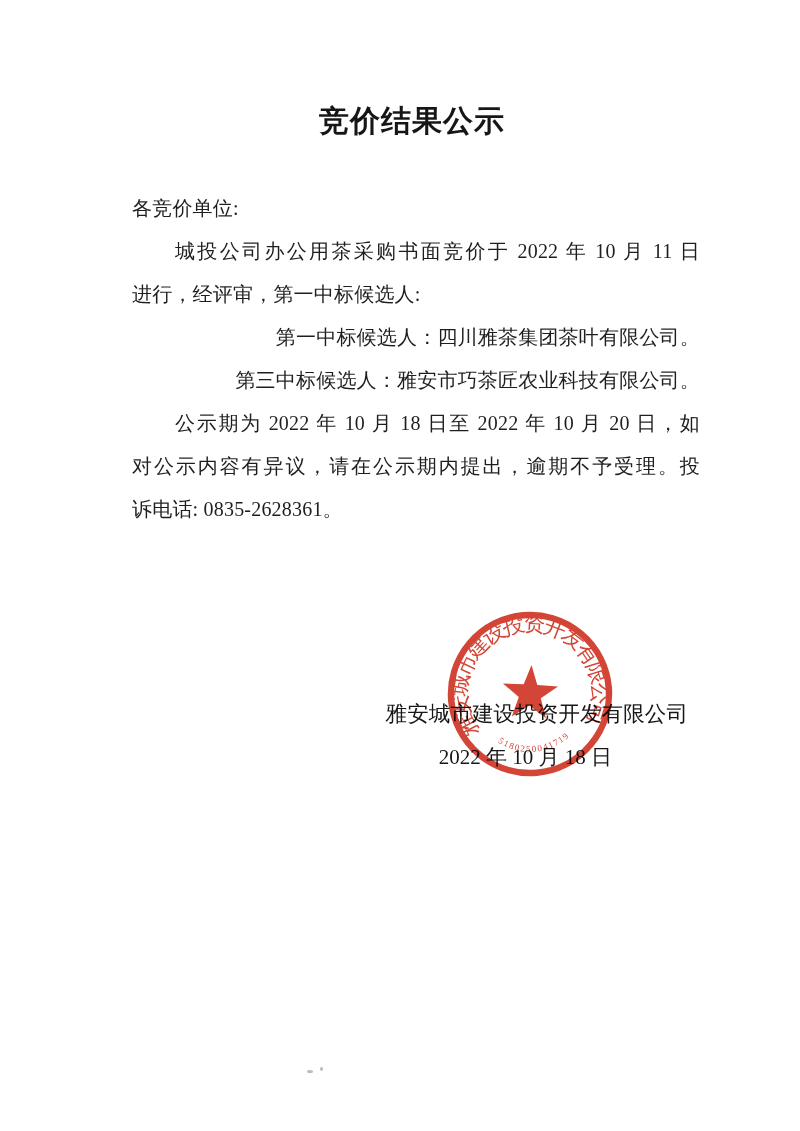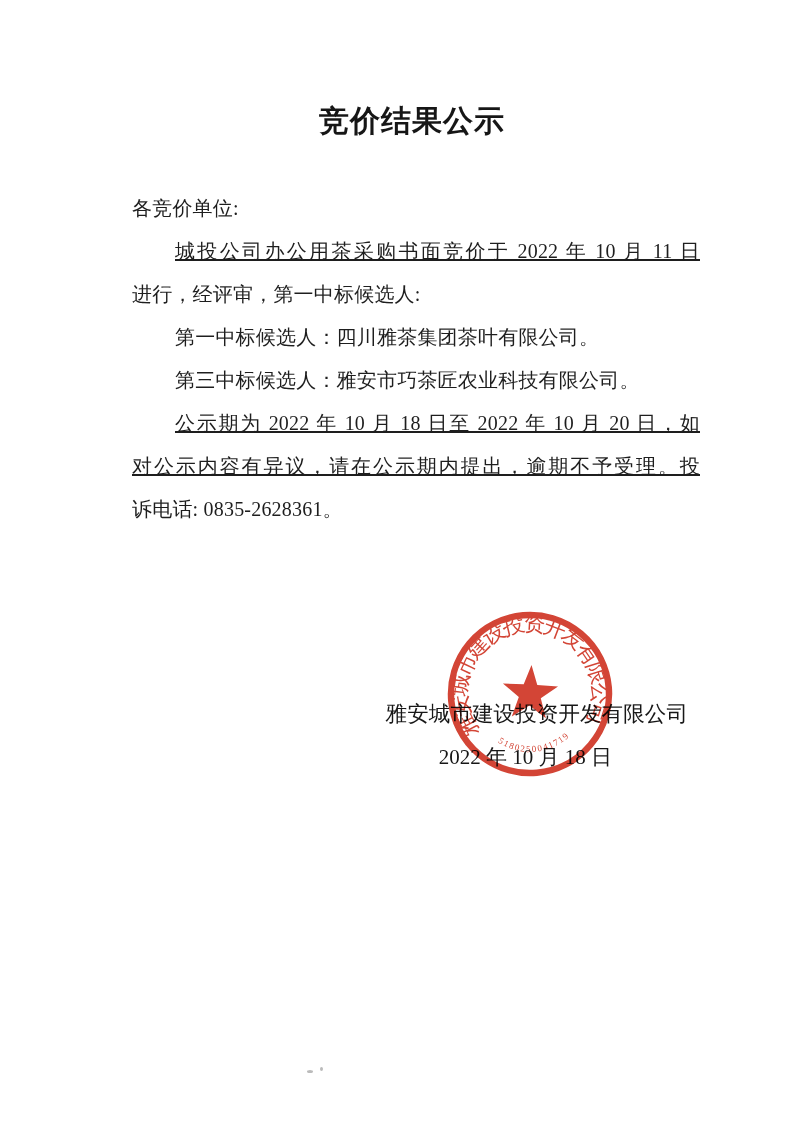--- a/index.html
+++ b/index.html
@@ -30,25 +30,24 @@
     position: absolute;
     top: 187px; left: 132px; width: 568px;
   }
   .line {
     height: 43px;
     line-height: 43px;
     font-size: 20px;
     letter-spacing: 0.2px;
     color: #1e1e1e;
   }
-  .line.indent { text-indent: 43px; }
+  .line.indent { text-indent: 43px; text-align: right; }
   .line.fill {
     text-align: justify;
     text-align-last: justify;
-    text-decoration: underline;
   }
   .sig-company {
     position: absolute;
     top: 699px; right: 112px;
     font-size: 21.5px;
     letter-spacing: 0.1px;
     color: #171717;
     white-space: nowrap;
   }
   .sig-date {

